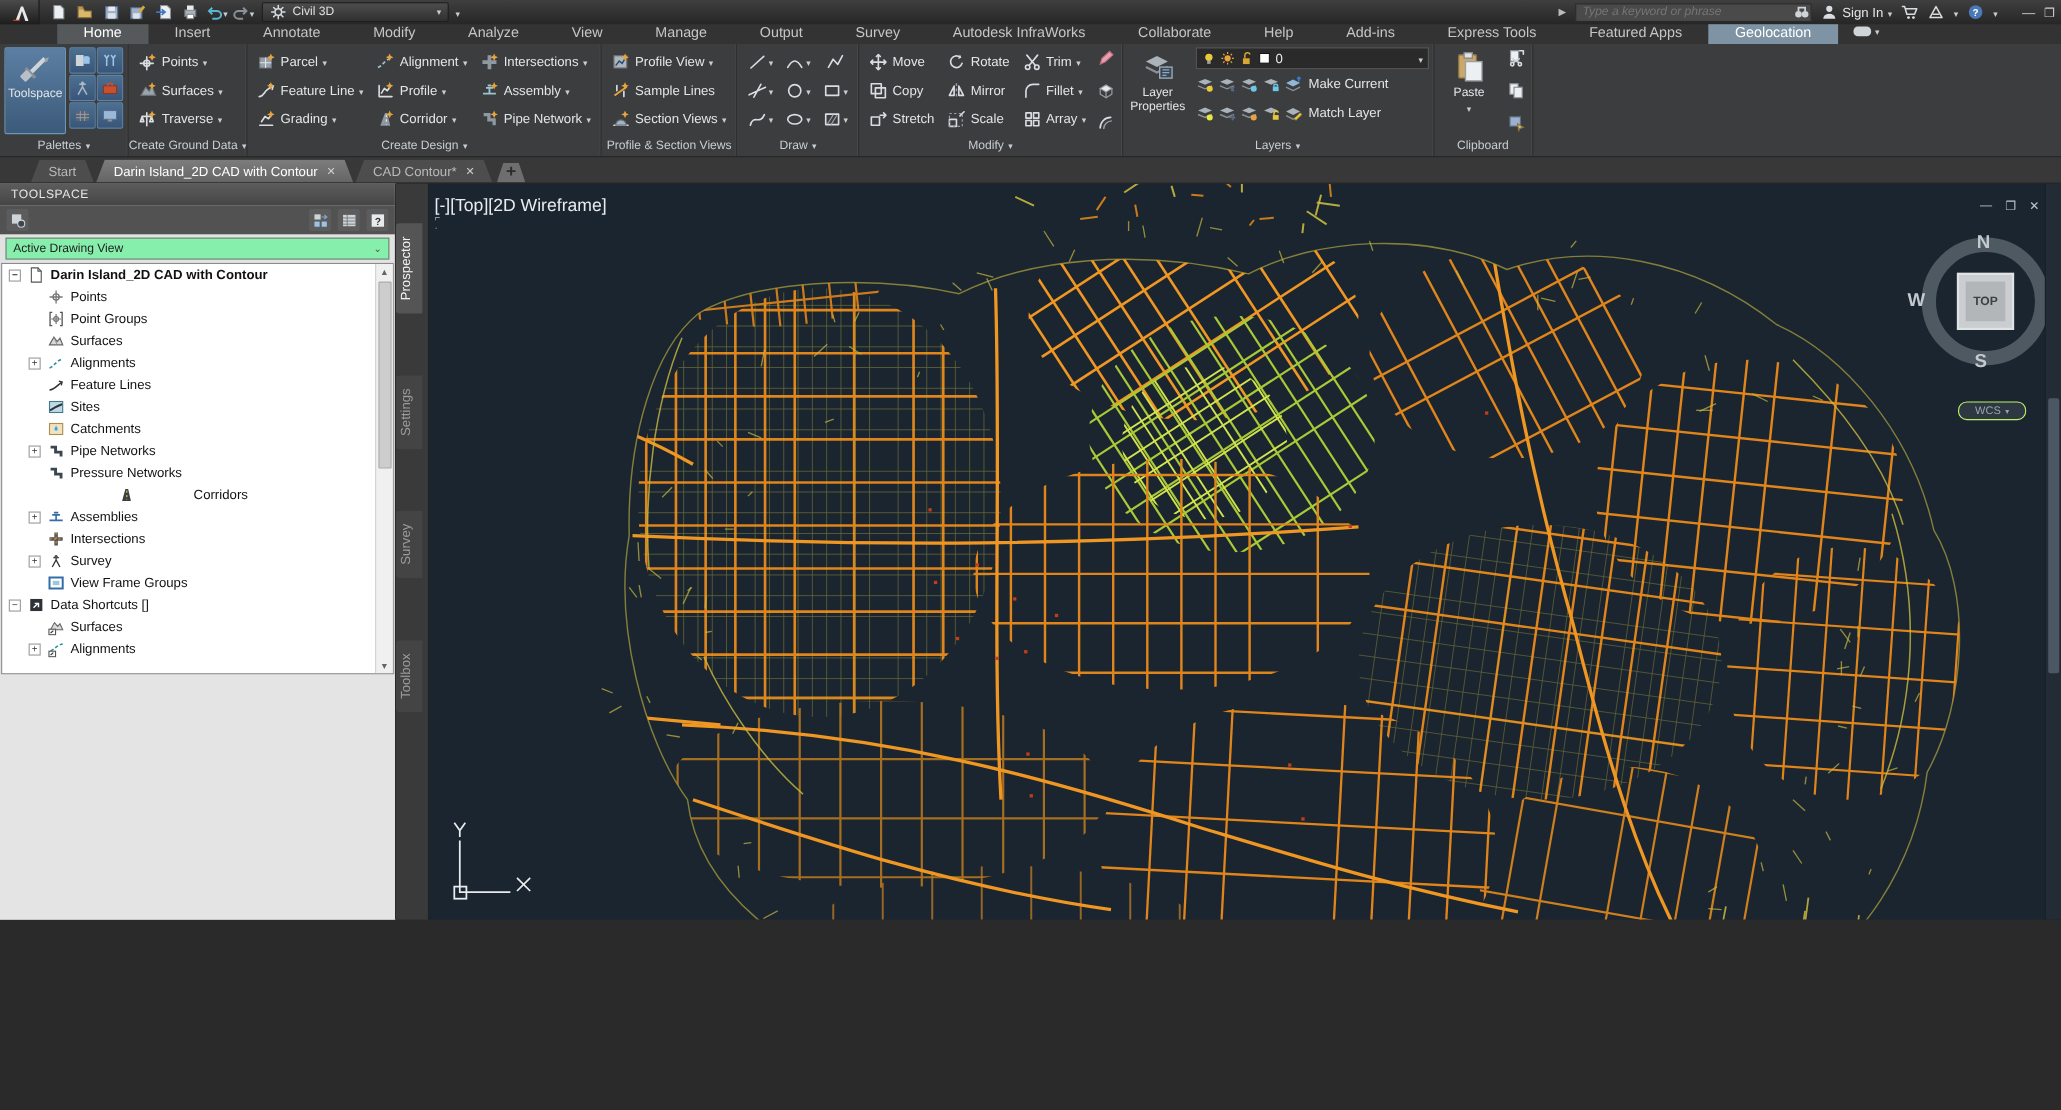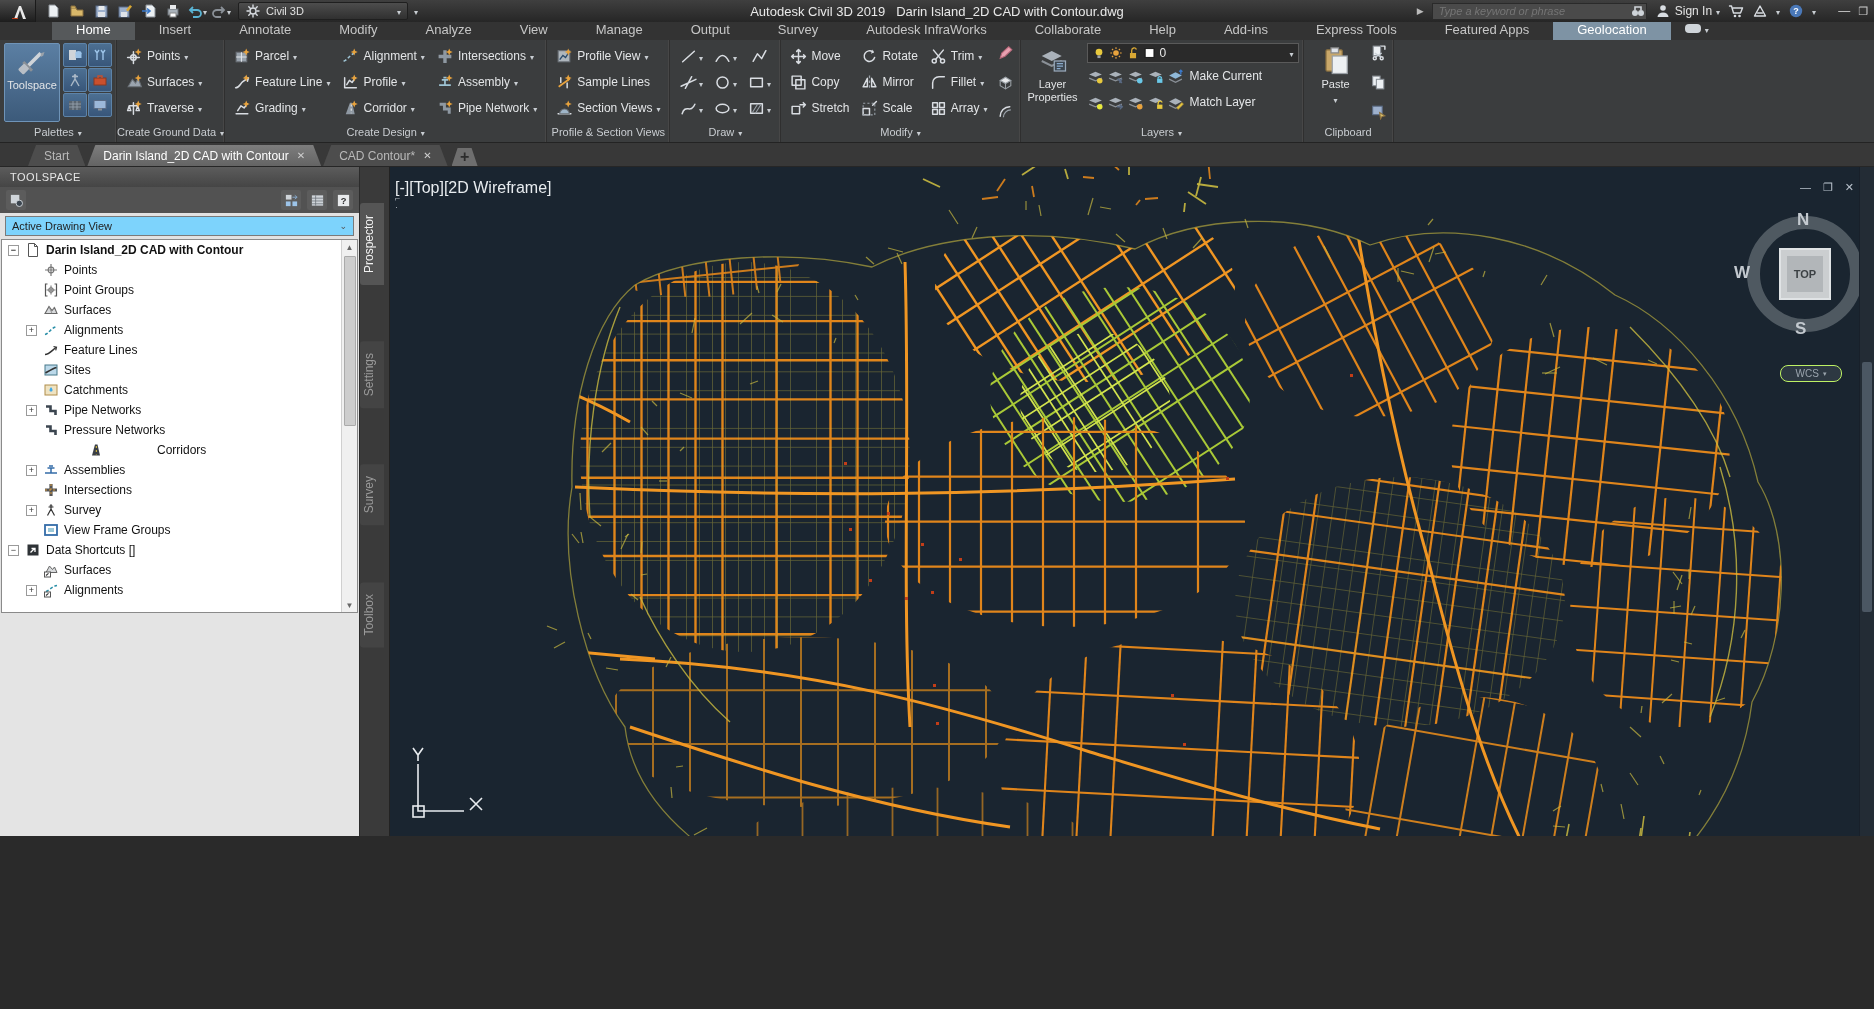--- a/index.html
+++ b/index.html
@@ -53,21 +53,21 @@
   .ftab .x{font-size:10px;color:#cfcfcf;}
   #newtab{width:26px;height:18px;background:#6e6e6e;clip-path:polygon(6px 0,calc(100% - 6px) 0,100% 100%,0 100%);color:#2c2c2c;font-weight:bold;display:flex;align-items:center;justify-content:center;margin-left:2px;cursor:pointer;}
   
   #main{flex:1;display:flex;min-height:0;}
   
   #toolspace{width:360px;background:#e2e2e2;display:flex;flex-direction:column;border-right:1px solid #2b2b2b;}
   #tshead{height:20px;background:linear-gradient(#5c5c5c,#454545);color:#e6e6e6;font-size:11px;display:flex;align-items:center;padding-left:10px;letter-spacing:.5px;flex:0 0 auto;}
   #tsbar{height:26px;background:#525252;display:flex;align-items:center;padding:0 6px;gap:6px;flex:0 0 auto;}
   #tsbar .sp{flex:1;}
   .tsbtn{width:20px;height:20px;display:flex;align-items:center;justify-content:center;border-radius:2px;background:#5c5c5c;cursor:pointer;}
-  #viewsel{margin:3px 5px;height:20px;background:#7dd3fc;border:1px solid #7a7a7a;display:flex;align-items:center;font-size:11px;color:#222;padding:1px 6px;flex:0 0 auto;cursor:pointer;}
+  #viewsel{margin:3px 5px;height:20px;background:#86efac;border:1px solid #7a7a7a;display:flex;align-items:center;font-size:11px;color:#222;padding:1px 6px;flex:0 0 auto;cursor:pointer;}
   #viewsel .sp{flex:1;}
   #tree{background:#fff;border:1px solid #8a8a8a;margin:0 1px;height:374px;position:relative;overflow:hidden;flex:0 0 auto;}
   .trow{height:20px;display:flex;align-items:center;font-size:12px;color:#111;cursor:pointer;white-space:nowrap;}
   .trow .exp{width:11px;height:11px;border:1px solid #9a9a9a;background:#fff;font-size:9px;line-height:9px;text-align:center;color:#333;margin-right:5px;flex:0 0 auto;cursor:pointer;}
   .trow .noexp{width:16px;flex:0 0 auto;}
   .trow .ticon{width:17px;height:16px;margin-right:5px;flex:0 0 auto;display:flex;align-items:center;justify-content:center;}
   .trow.b{font-weight:bold;}
   #treescroll{position:absolute;top:0;right:0;width:16px;bottom:0;background:#f0f0f0;border-left:1px solid #d0d0d0;display:flex;flex-direction:column;align-items:center;}
   #treescroll .ar{height:14px;font-size:8px;color:#666;display:flex;align-items:center;cursor:pointer;}
   #treethumb{width:12px;height:170px;background:#cdcdcd;border:1px solid #aaa;border-radius:1px;margin-top:2px;cursor:pointer;}
@@ -175,23 +175,20 @@
           <svg viewBox="0 0 16 16" width="16" height="16">
             <circle cx="8" cy="8" r="3" stroke="#d9dde2" fill="none" stroke-width="1.4" stroke-linecap="round" stroke-linejoin="round"></circle>
             <path d="M8 2v2M8 12v2M2 8h2M12 8h2M3.8 3.8l1.4 1.4M10.8 10.8l1.4 1.4M12.2 3.8l-1.4 1.4M5.2 10.8l-1.4 1.4" stroke="#d9dde2" fill="none" stroke-width="1.4" stroke-linecap="round" stroke-linejoin="round"></path>
           </svg>
         </span>
       <span>Civil 3D</span>
       <span class="sp"></span>
         <span class="caret"></span>
     </div>
     <span class="caret" style="margin-left:6px"></span>
-    <div id="wintitle">
-      <span>Autodesk Civil 3D 2019</span>&nbsp;&nbsp;&nbsp;<span>Darin Island_2D CAD with Contour.dwg</span>
-    </div>
     <div class="right">
       <span style="color:#bbb;font-size:9px">▶</span>
       <div id="searchbox">
         <input placeholder="Type a keyword or phrase" style="">
         <span class="icon">
             <svg viewBox="0 0 16 16" width="16" height="16">
               <circle cx="5" cy="10" r="3" fill="#cfd4d9"></circle>
               <circle cx="11" cy="10" r="3" fill="#cfd4d9"></circle>
               <path d="M5 7V4h6v3" stroke="#cfd4d9" fill="none" stroke-width="1.6"></path>
             </svg>
@@ -1003,21 +1000,21 @@
             </div>
             <div class="trow" style="padding-left: 24px;">
               <span class="noexp"></span>
               <span class="ticon">
                 <svg viewBox="0 0 16 16" width="16" height="16">
                   <path d="M3 4.5h4.5v4.5h5V13" fill="none" stroke="#3c4650" stroke-width="2.6"></path>
                 </svg>
               </span>
               <span>Pressure Networks</span>
             </div>
-            <div class="trow" style="padding-left: 21px; gap: 48px;">
+            <div class="trow" style="padding-left: 40px; gap: 48px;">
               <span class="noexp"></span>
               <span class="ticon">
                 <svg viewBox="0 0 16 16" width="16" height="16">
                   <path d="M4 13.5L7 2.5h2.5L12 13.5z" fill="#3a3f45"></path>
                   <path d="M8.3 4v8.5" stroke="#e8c93d" stroke-width="1" stroke-dasharray="2 2"></path>
                 </svg>
               </span>
               <span>Corridors</span>
             </div>
             <div class="trow" style="padding-left: 24px;">

